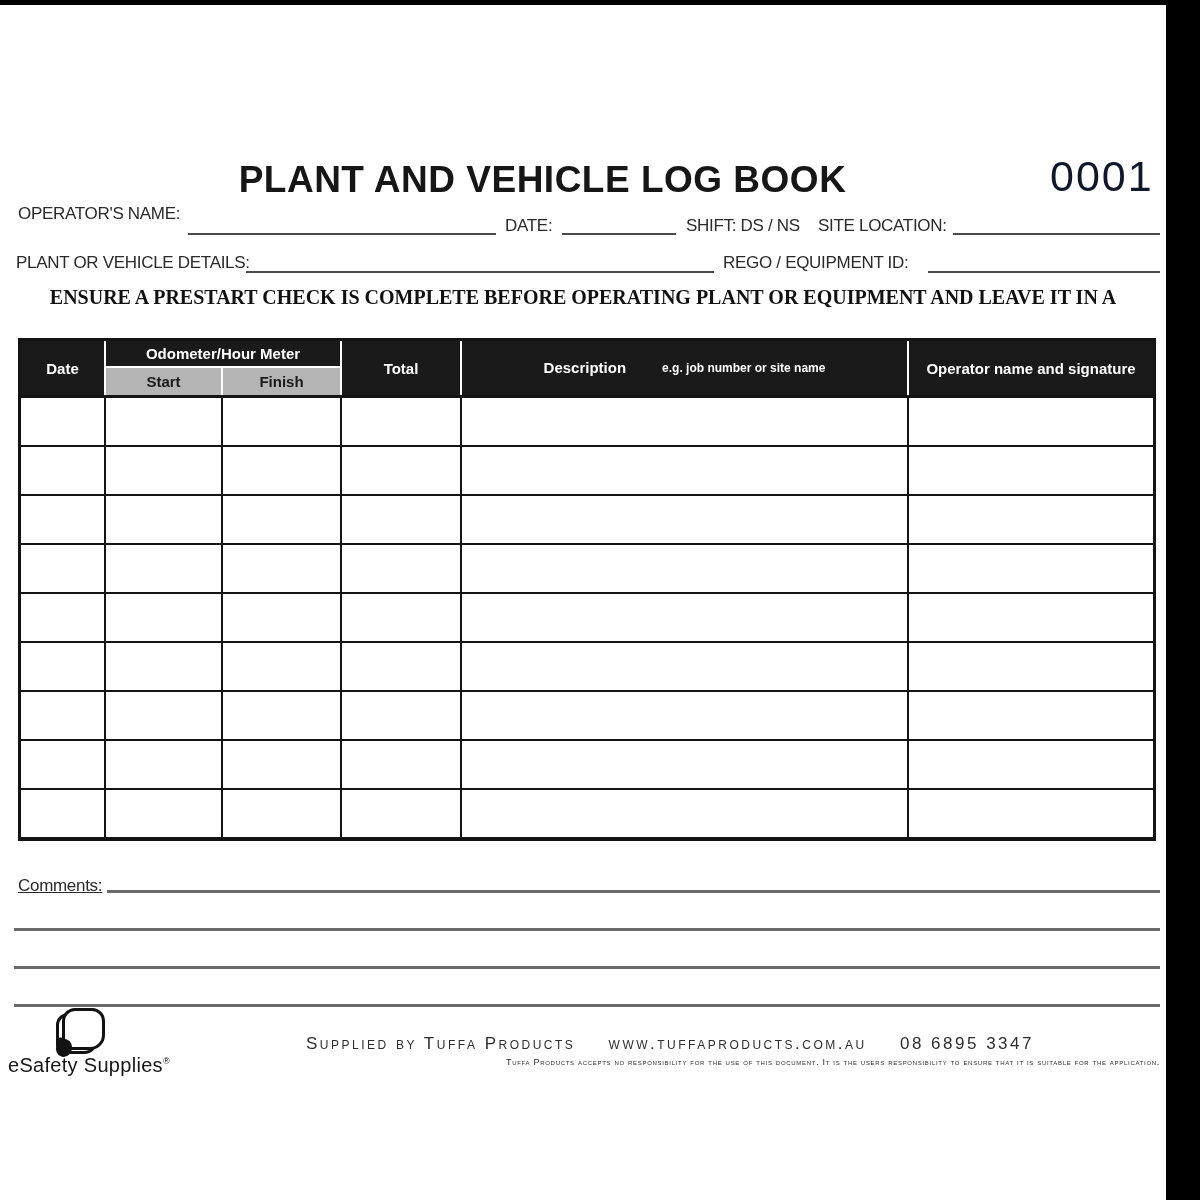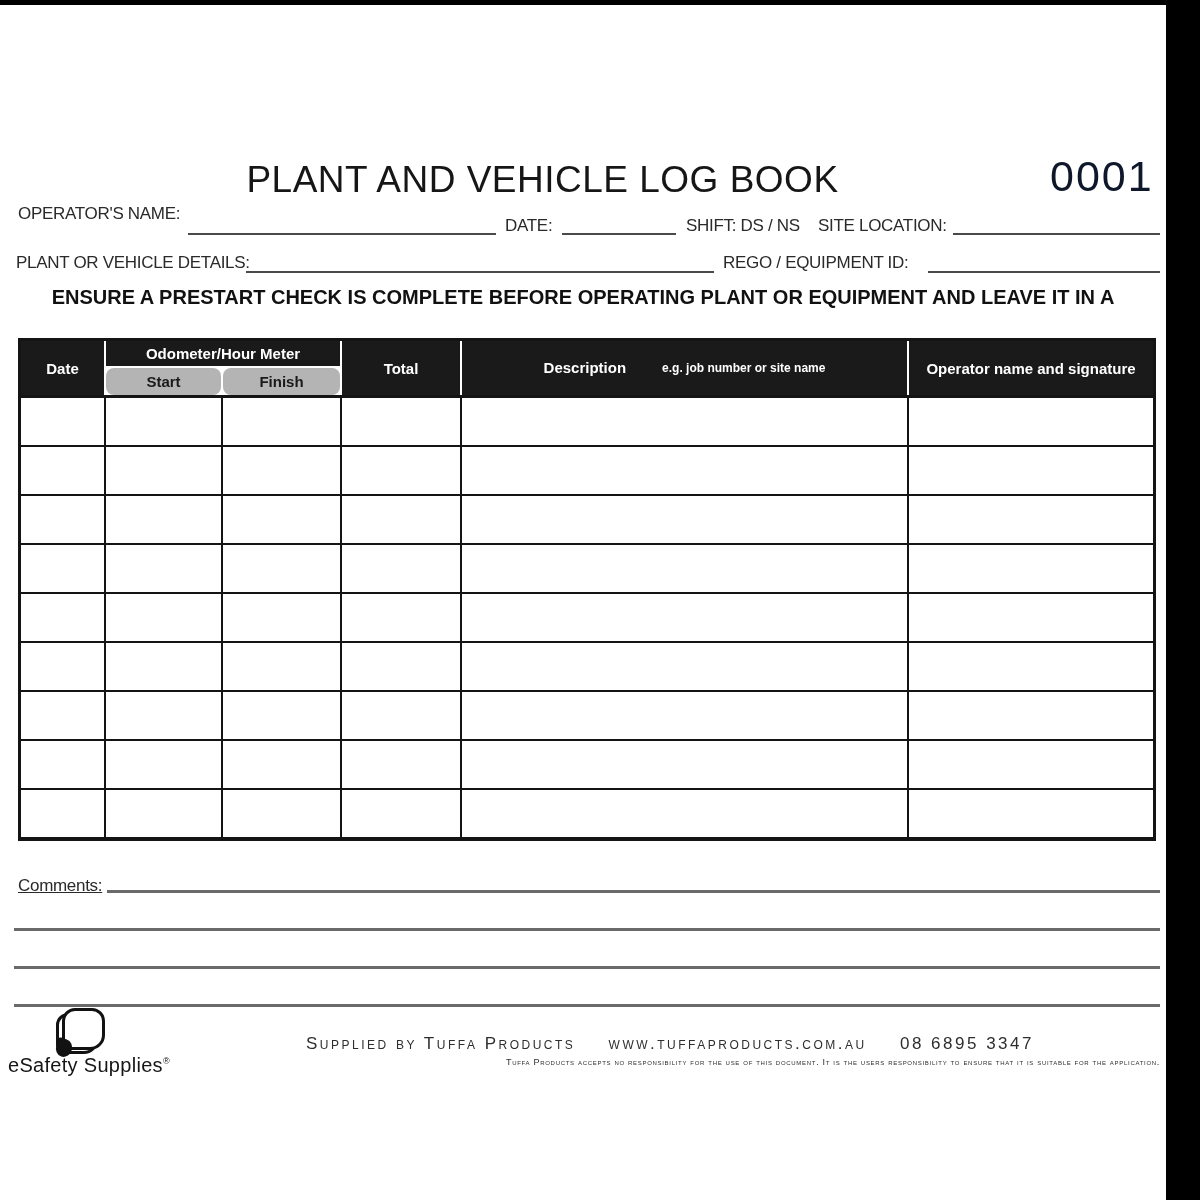--- a/index.html
+++ b/index.html
@@ -6,42 +6,42 @@
   body{
     width:1200px;height:1200px;position:relative;background:#ffffff;
     font-family:"Liberation Sans", sans-serif;color:#1c1c1c;overflow:hidden;
   }
   
   .top-bar{position:absolute;left:0;top:0;width:1200px;height:5px;background:#000;}
   .right-band{position:absolute;left:1166px;top:0;width:34px;height:1200px;background:#000;}
 
   
   .doc-title{position:absolute;left:0;top:159px;width:1085px;text-align:center;
-    font-size:37px;font-weight:normal;letter-spacing:.5px;color:#161616;white-space:nowrap;}
+    font-size:37px;font-weight:bold;letter-spacing:.5px;color:#161616;white-space:nowrap;}
   .form-number{position:absolute;left:1050px;top:152px;font-size:43px;letter-spacing:2px;}
 
   
   .lbl{position:absolute;font-size:17px;color:#2a2a2a;white-space:nowrap;letter-spacing:-0.3px;}
   .fline{position:absolute;height:2px;background:#4a4a4a;}
 
   
   .notice{position:absolute;left:0;top:284px;width:1166px;text-align:center;
-    font-size:20px;font-weight:bold;color:#111;line-height:26px;}
+    font-size:20px;font-weight:bold;color:#111;line-height:26px;font-family:Liberation Serif, serif;}
 
   
   .log-table{position:absolute;left:18px;top:338px;background:#fff;
     border:3px solid #141414;border-bottom-width:4px;}
   .thead{display:grid;grid-template-columns:83px 234px 118px 445px 244px;gap:2px;
     background:#fff;height:54px;}
   .hcell{background:#1a1a1a;color:#fff;font-weight:bold;font-size:15px;
     display:flex;align-items:center;justify-content:center;text-align:center;}
   .odo-group{display:flex;flex-direction:column;}
   .odo-top{height:25px;}
   .odo-sub{display:grid;grid-template-columns:115px 117px;gap:2px;margin-top:2px;flex:1;}
-  .gray{background:#b4b4b4;color:#1a1a1a;border-radius:8px;}
+  .gray{background:#b4b4b4;color:#1a1a1a;}
   .desc-cell{flex-direction:row;line-height:16px;}
   .desc-sub{font-size:12px;font-weight:bold;margin-left:36px;}
   .tbody{display:grid;grid-template-columns:83px 115px 117px 118px 445px 244px;
     grid-auto-rows:47px;gap:2px;background:#141414;border-top:3px solid #141414;}
   .tcell{background:#ffffff;}
 
   
   .cline{position:absolute;height:3px;background:#6a6a6a;}
 
   

